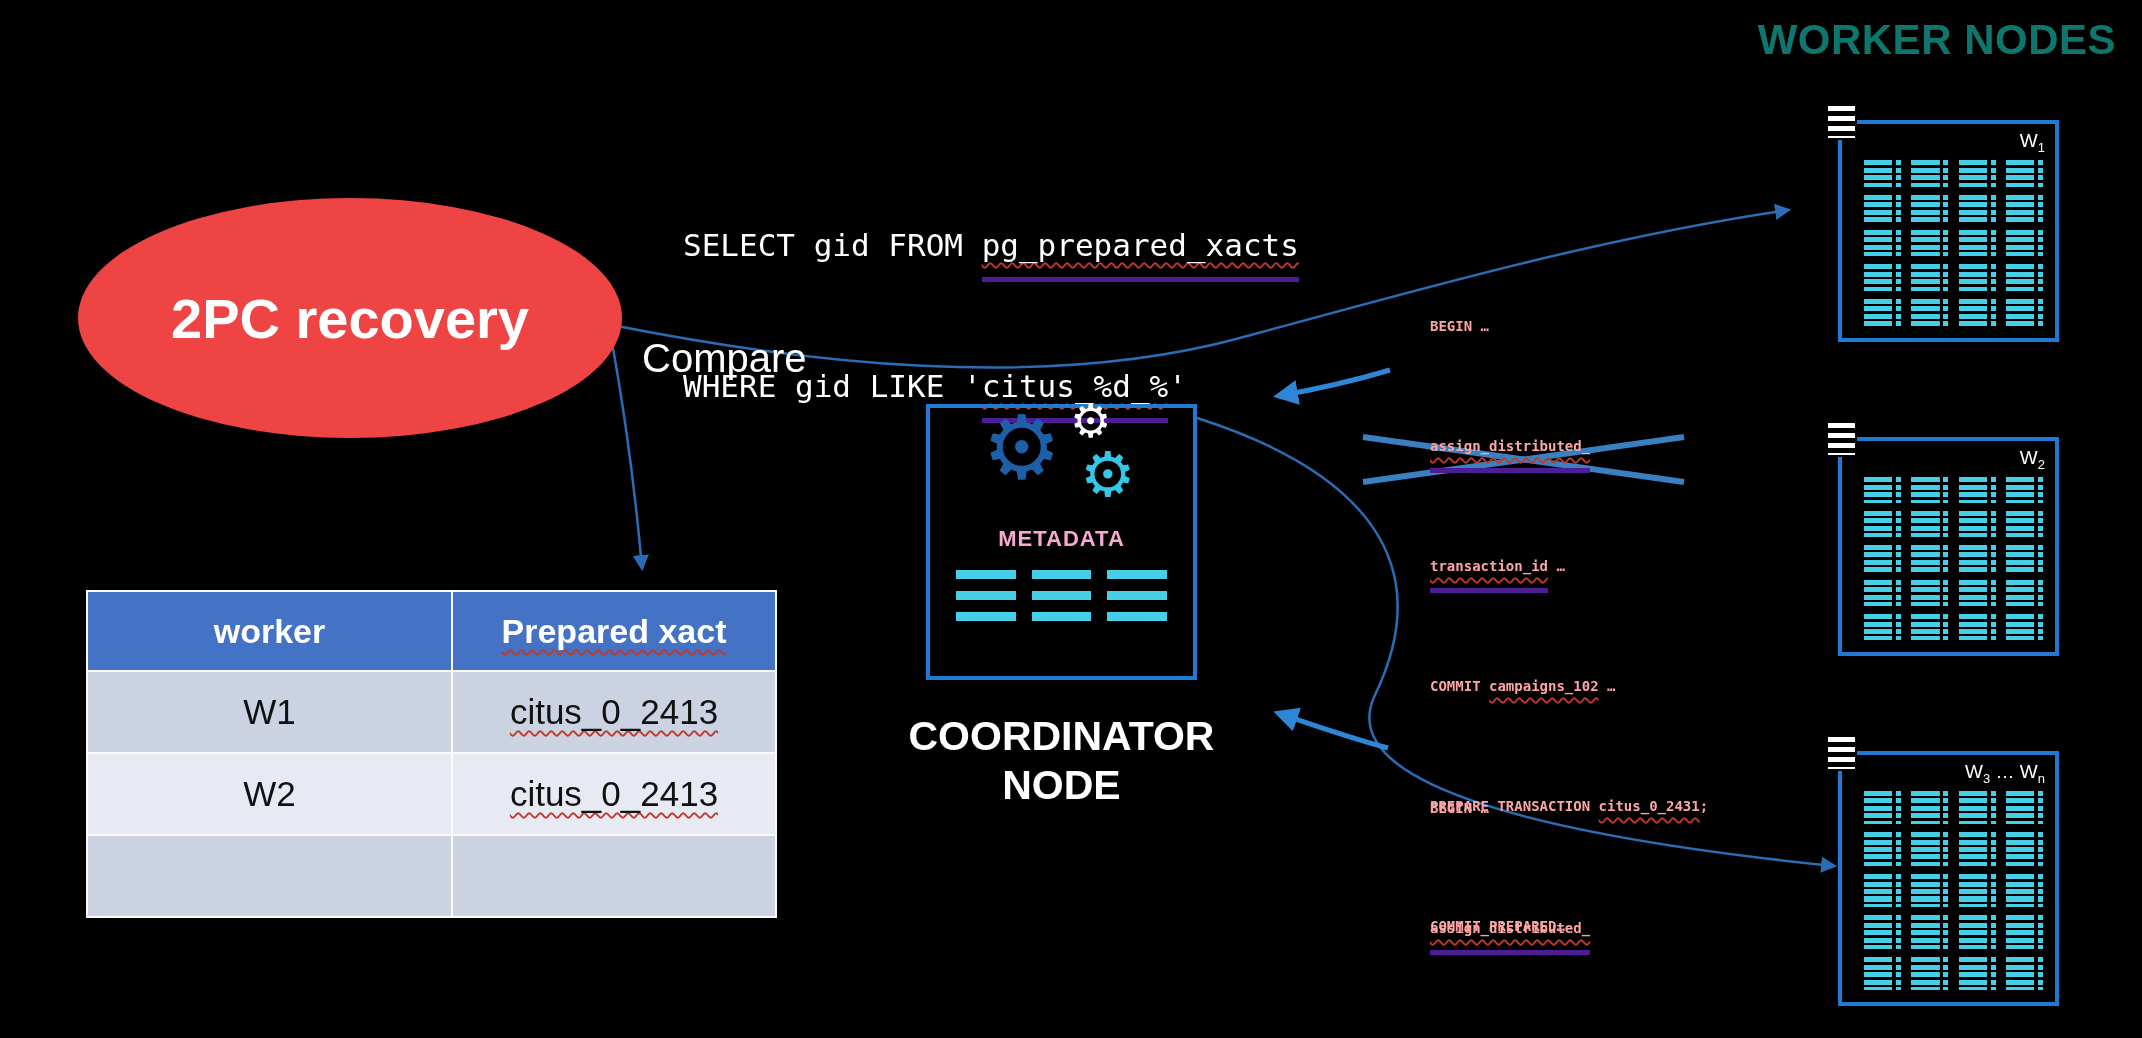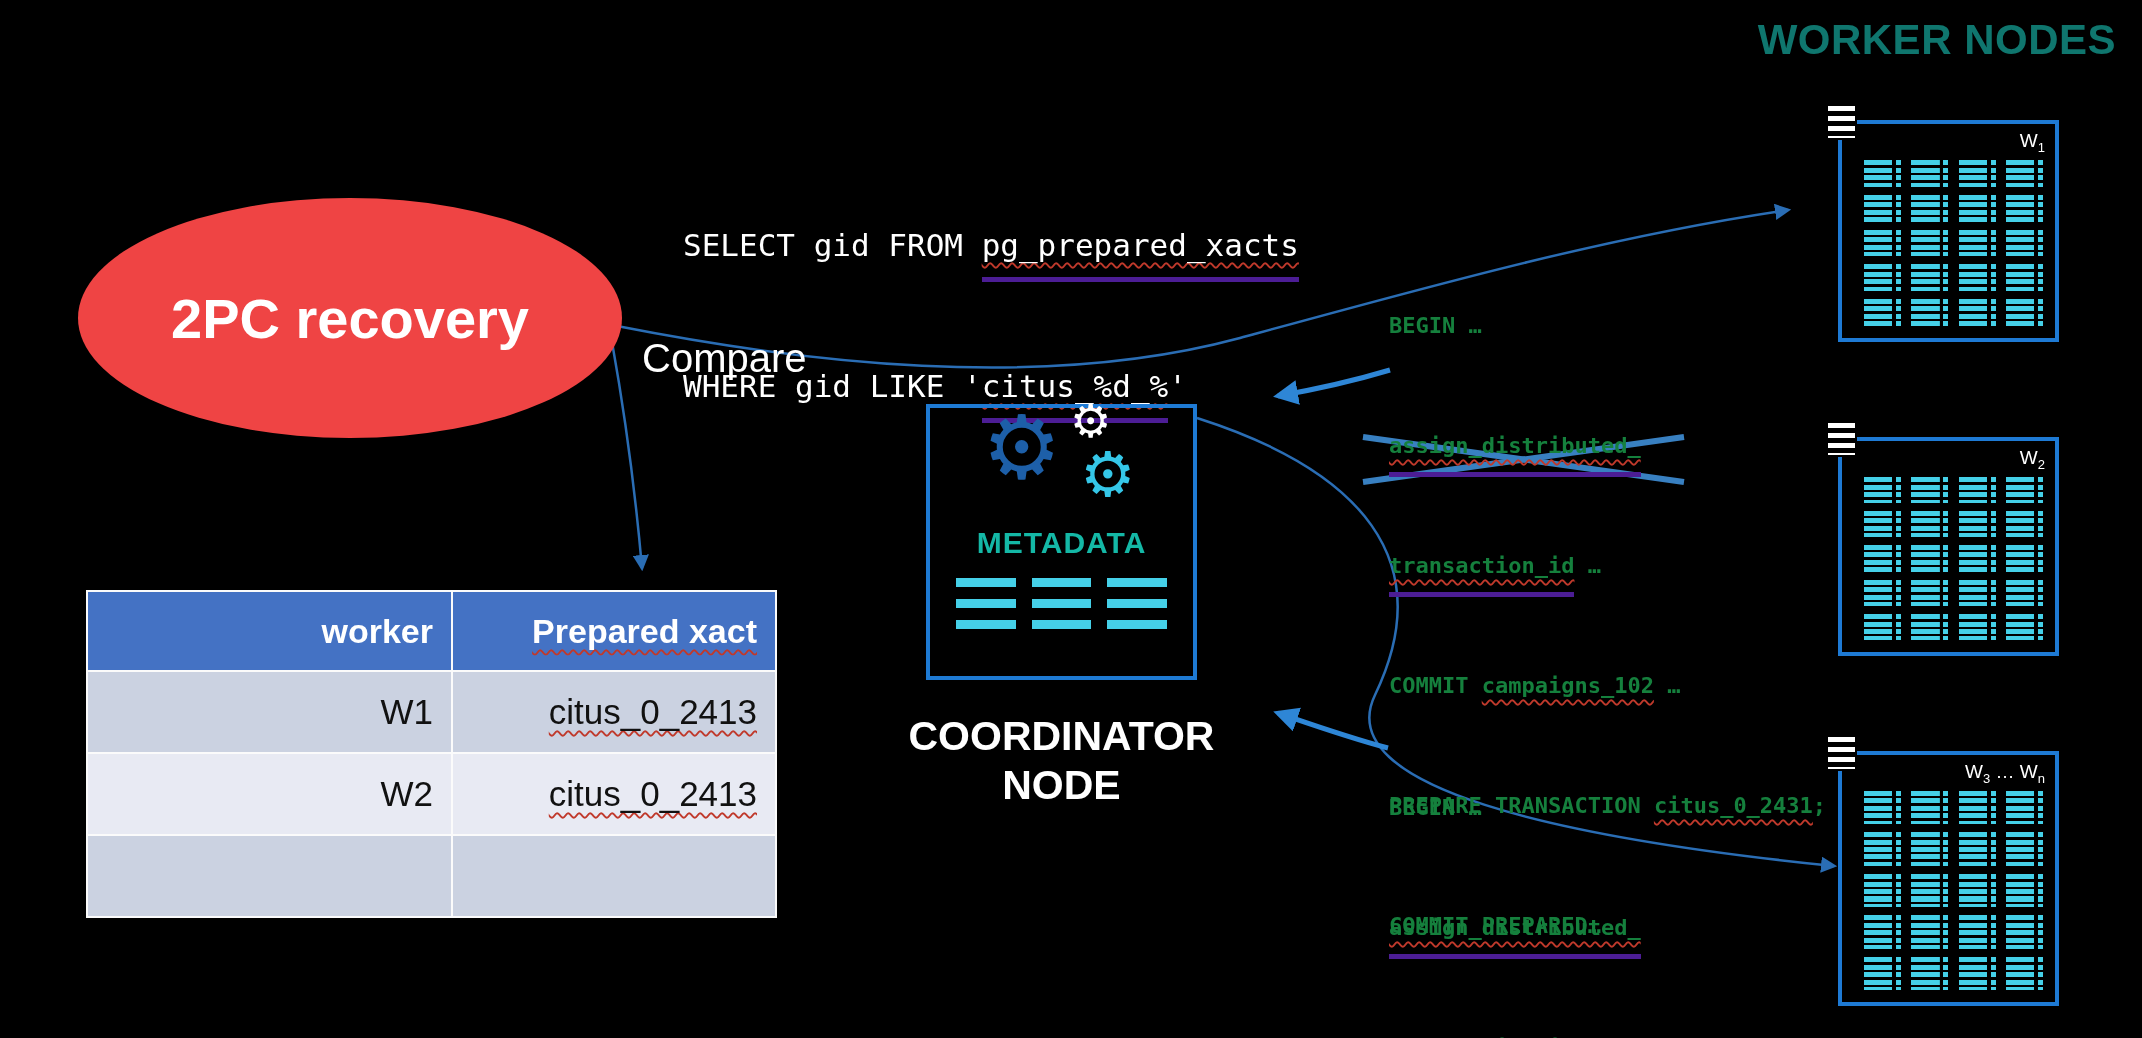--- a/index.html
+++ b/index.html
@@ -19,36 +19,36 @@
   .sql{position:absolute;left:683px;top:128px;font-family:"DejaVu Sans Mono",monospace;
     font-size:31px;color:#fff;line-height:47px;white-space:pre;}
   .ul{border-bottom:5px solid #4c1d95;padding-bottom:14px;}
   .wv{text-decoration:underline wavy #c0392b 2px;text-underline-offset:6px;text-decoration-skip-ink:none;}
 
   .compare{position:absolute;left:642px;top:336px;font-size:40px;color:#fff;}
 
   
   .table-wrap{position:absolute;left:86px;top:590px;}
   table{border-collapse:collapse;}
-  th,td{border:2px solid #fbfbfb;padding:0 18px;text-align:right;box-sizing:border-box;}
+  th,td{border:2px solid #fbfbfb;padding:0 18px;text-align:center;box-sizing:border-box;}
   th{background:#4472C4;color:#fff;font-size:34px;font-weight:bold;height:80px;}
   td{font-size:35px;color:#111;height:82px;}
   .c1{width:365px;}.c2{width:324px;}
   tr.dark td{background:#CBD2E1;}
   tr.light td{background:#E8EAF3;}
 
   
   .coord-box{position:absolute;left:926px;top:404px;width:271px;height:276px;
     border:4px solid #1E7AD4;box-sizing:border-box;}
   .gears{position:relative;height:118px;}
   .gear{position:absolute;line-height:1;font-family:"DejaVu Sans",sans-serif;}
   .gear-big{left:52px;top:-4px;font-size:88px;color:#1D5FA8;}
   .gear-small{left:140px;top:-10px;font-size:46px;color:#fff;}
   .gear-cyan{left:150px;top:36px;font-size:62px;color:#35C7E8;}
-  .metadata-label{text-align:center;color:#14b8a6;font-weight:bold;font-size:30px;letter-spacing:1px;}
+  .metadata-label{text-align:center;color:#f9a8d4;font-weight:bold;font-size:22px;letter-spacing:1px;}
   .meta-grid{display:grid;grid-template-columns:repeat(3,1fr);gap:12px 16px;padding:18px 26px 0 26px;}
   .meta-bar{height:9px;background:#45D0E8;}
   .coord-label{position:absolute;left:896px;top:712px;width:331px;text-align:center;color:#fff;
     font-weight:800;font-size:41px;line-height:49px;}
 
   
   .wbox{position:absolute;width:221px;border:4px solid #1E7AD4;box-sizing:border-box;}
   .wbox-1{left:1838px;top:120px;height:222px;}
   .wbox-2{left:1838px;top:437px;height:219px;}
   .wbox-3{left:1838px;top:751px;height:255px;}
@@ -60,21 +60,21 @@
     grid-template-columns:repeat(4,1fr);grid-template-rows:repeat(5,1fr);gap:8px 10px;}
   .disk{background-image:
       repeating-linear-gradient(to bottom,#45D0E8 0 5px,transparent 5px 7.5px),
       repeating-linear-gradient(to bottom,#45D0E8 0 5px,transparent 5px 7.5px);
     background-position:left top,right top;
     background-size:76% 100%,14% 100%;
     background-repeat:no-repeat,no-repeat;}
 
   
   .tx{position:absolute;font-family:"DejaVu Sans Mono",monospace;font-weight:bold;
-    font-size:22px;color:#15803d;line-height:40px;white-space:pre;}
+    font-size:14px;color:#fca5a5;line-height:40px;white-space:pre;margin-left:41px;}
   .tx-1{left:1389px;top:226px;}
   .tx-2{left:1389px;top:708px;}
 
   
   .overlay{position:absolute;left:0;top:0;width:2142px;height:1038px;pointer-events:none;}
 </style>
 </head>
 <body>
 
 <div class="canvas">

